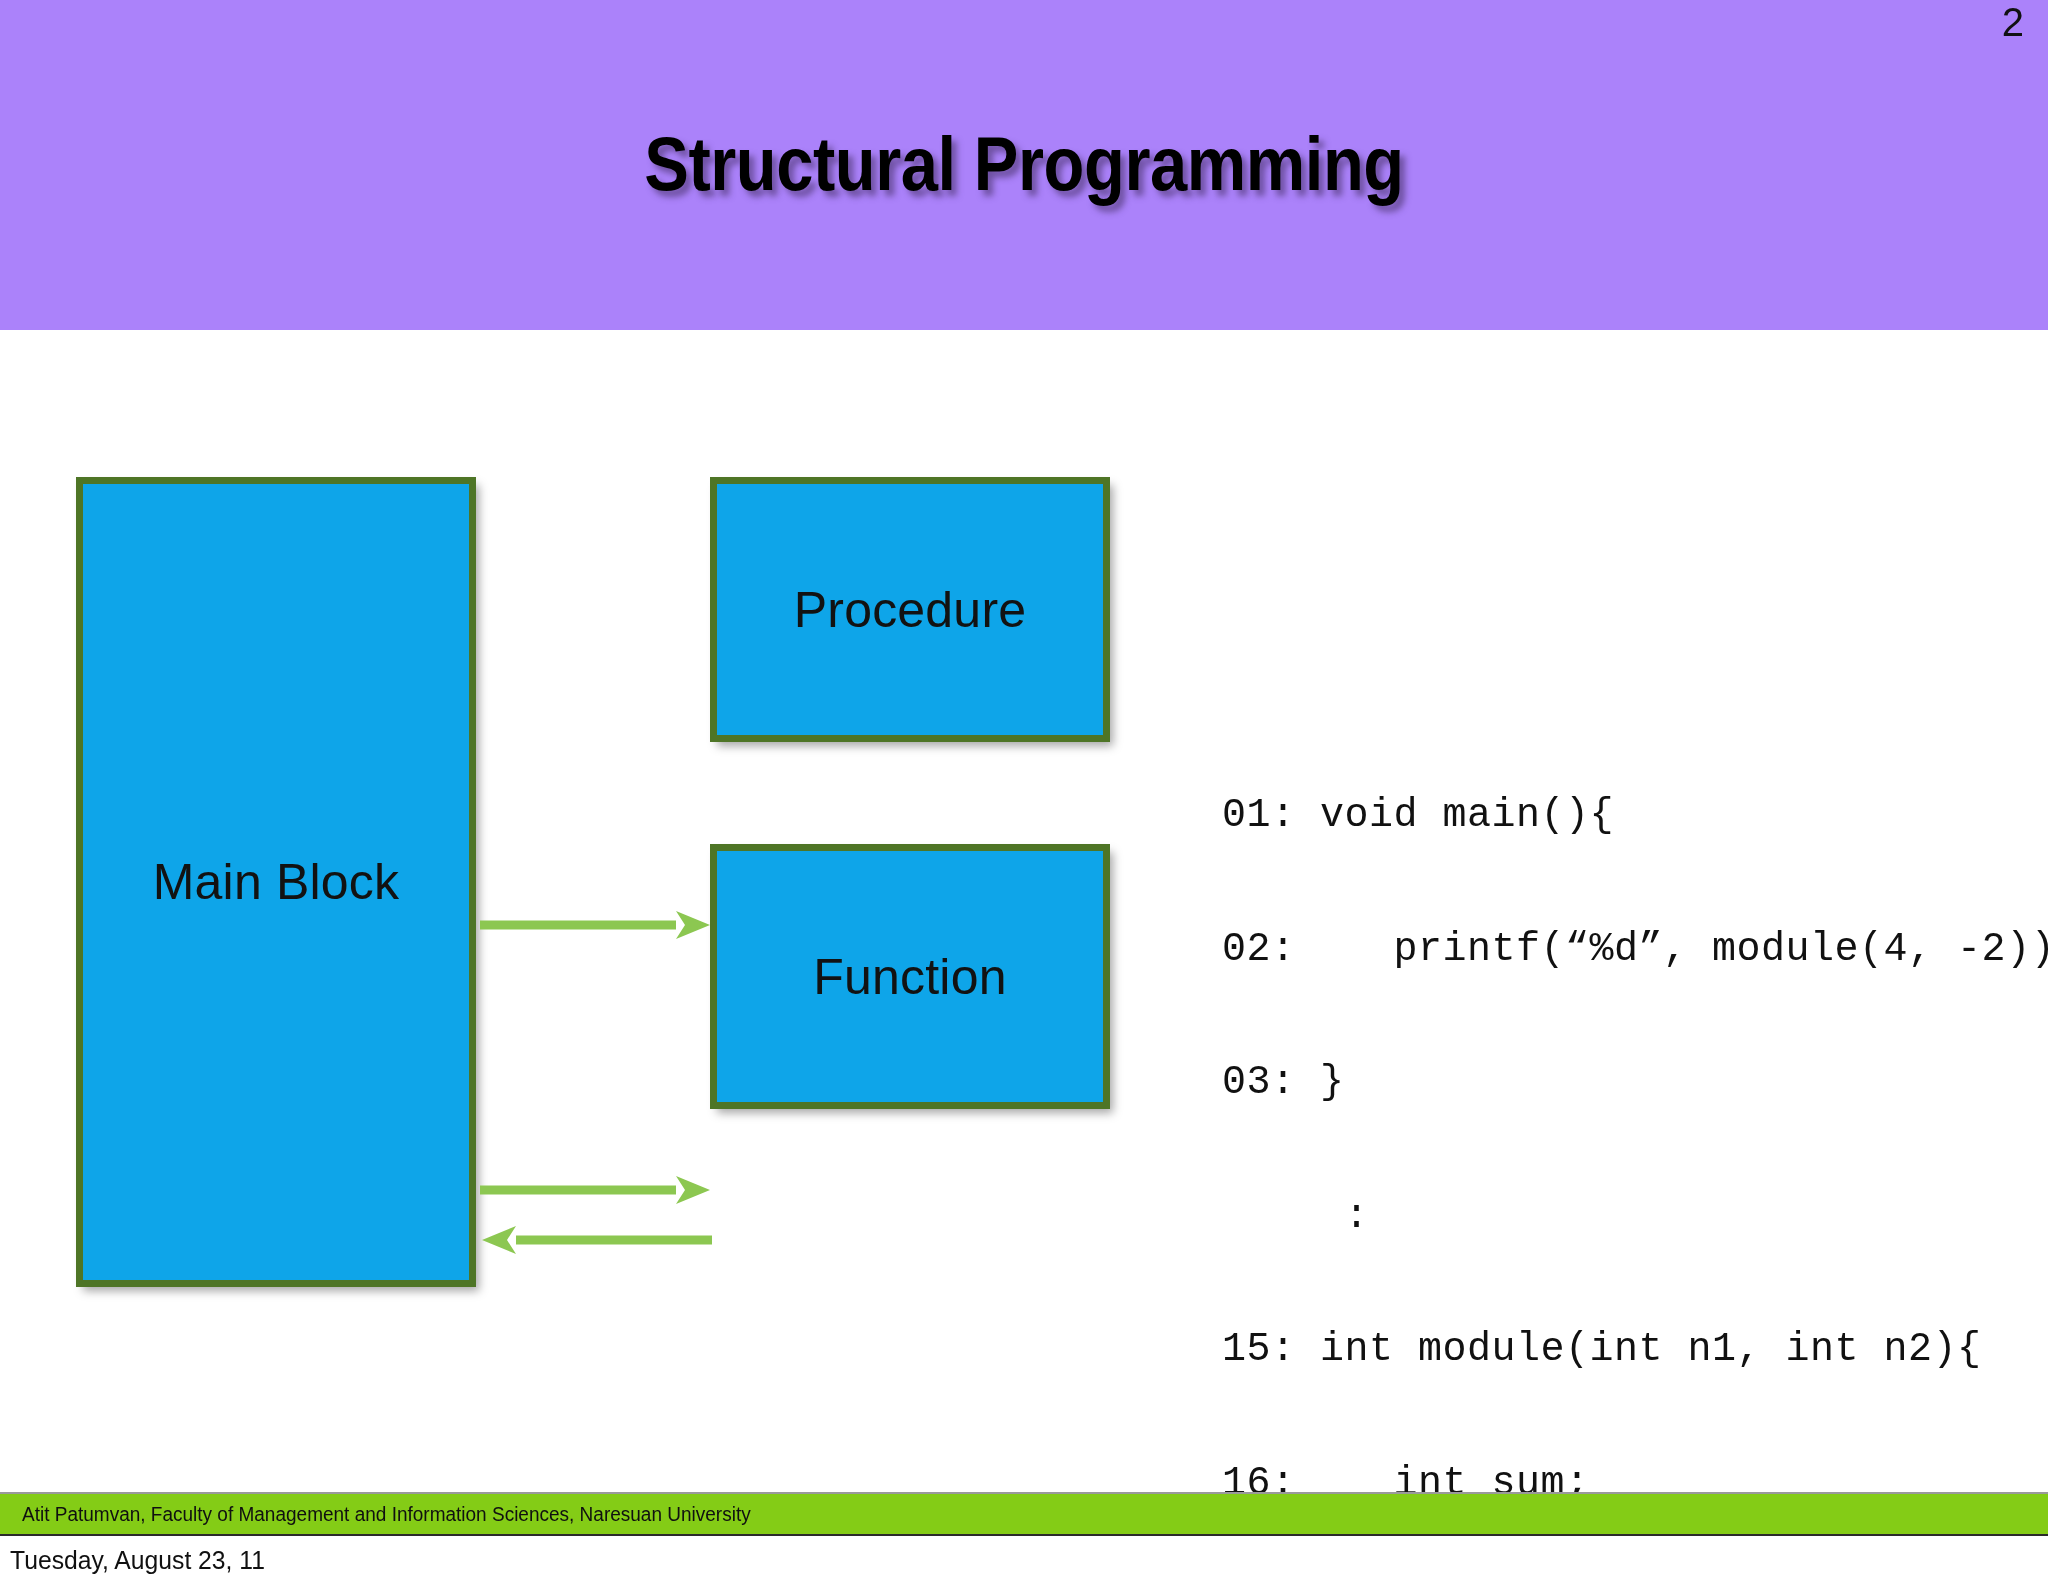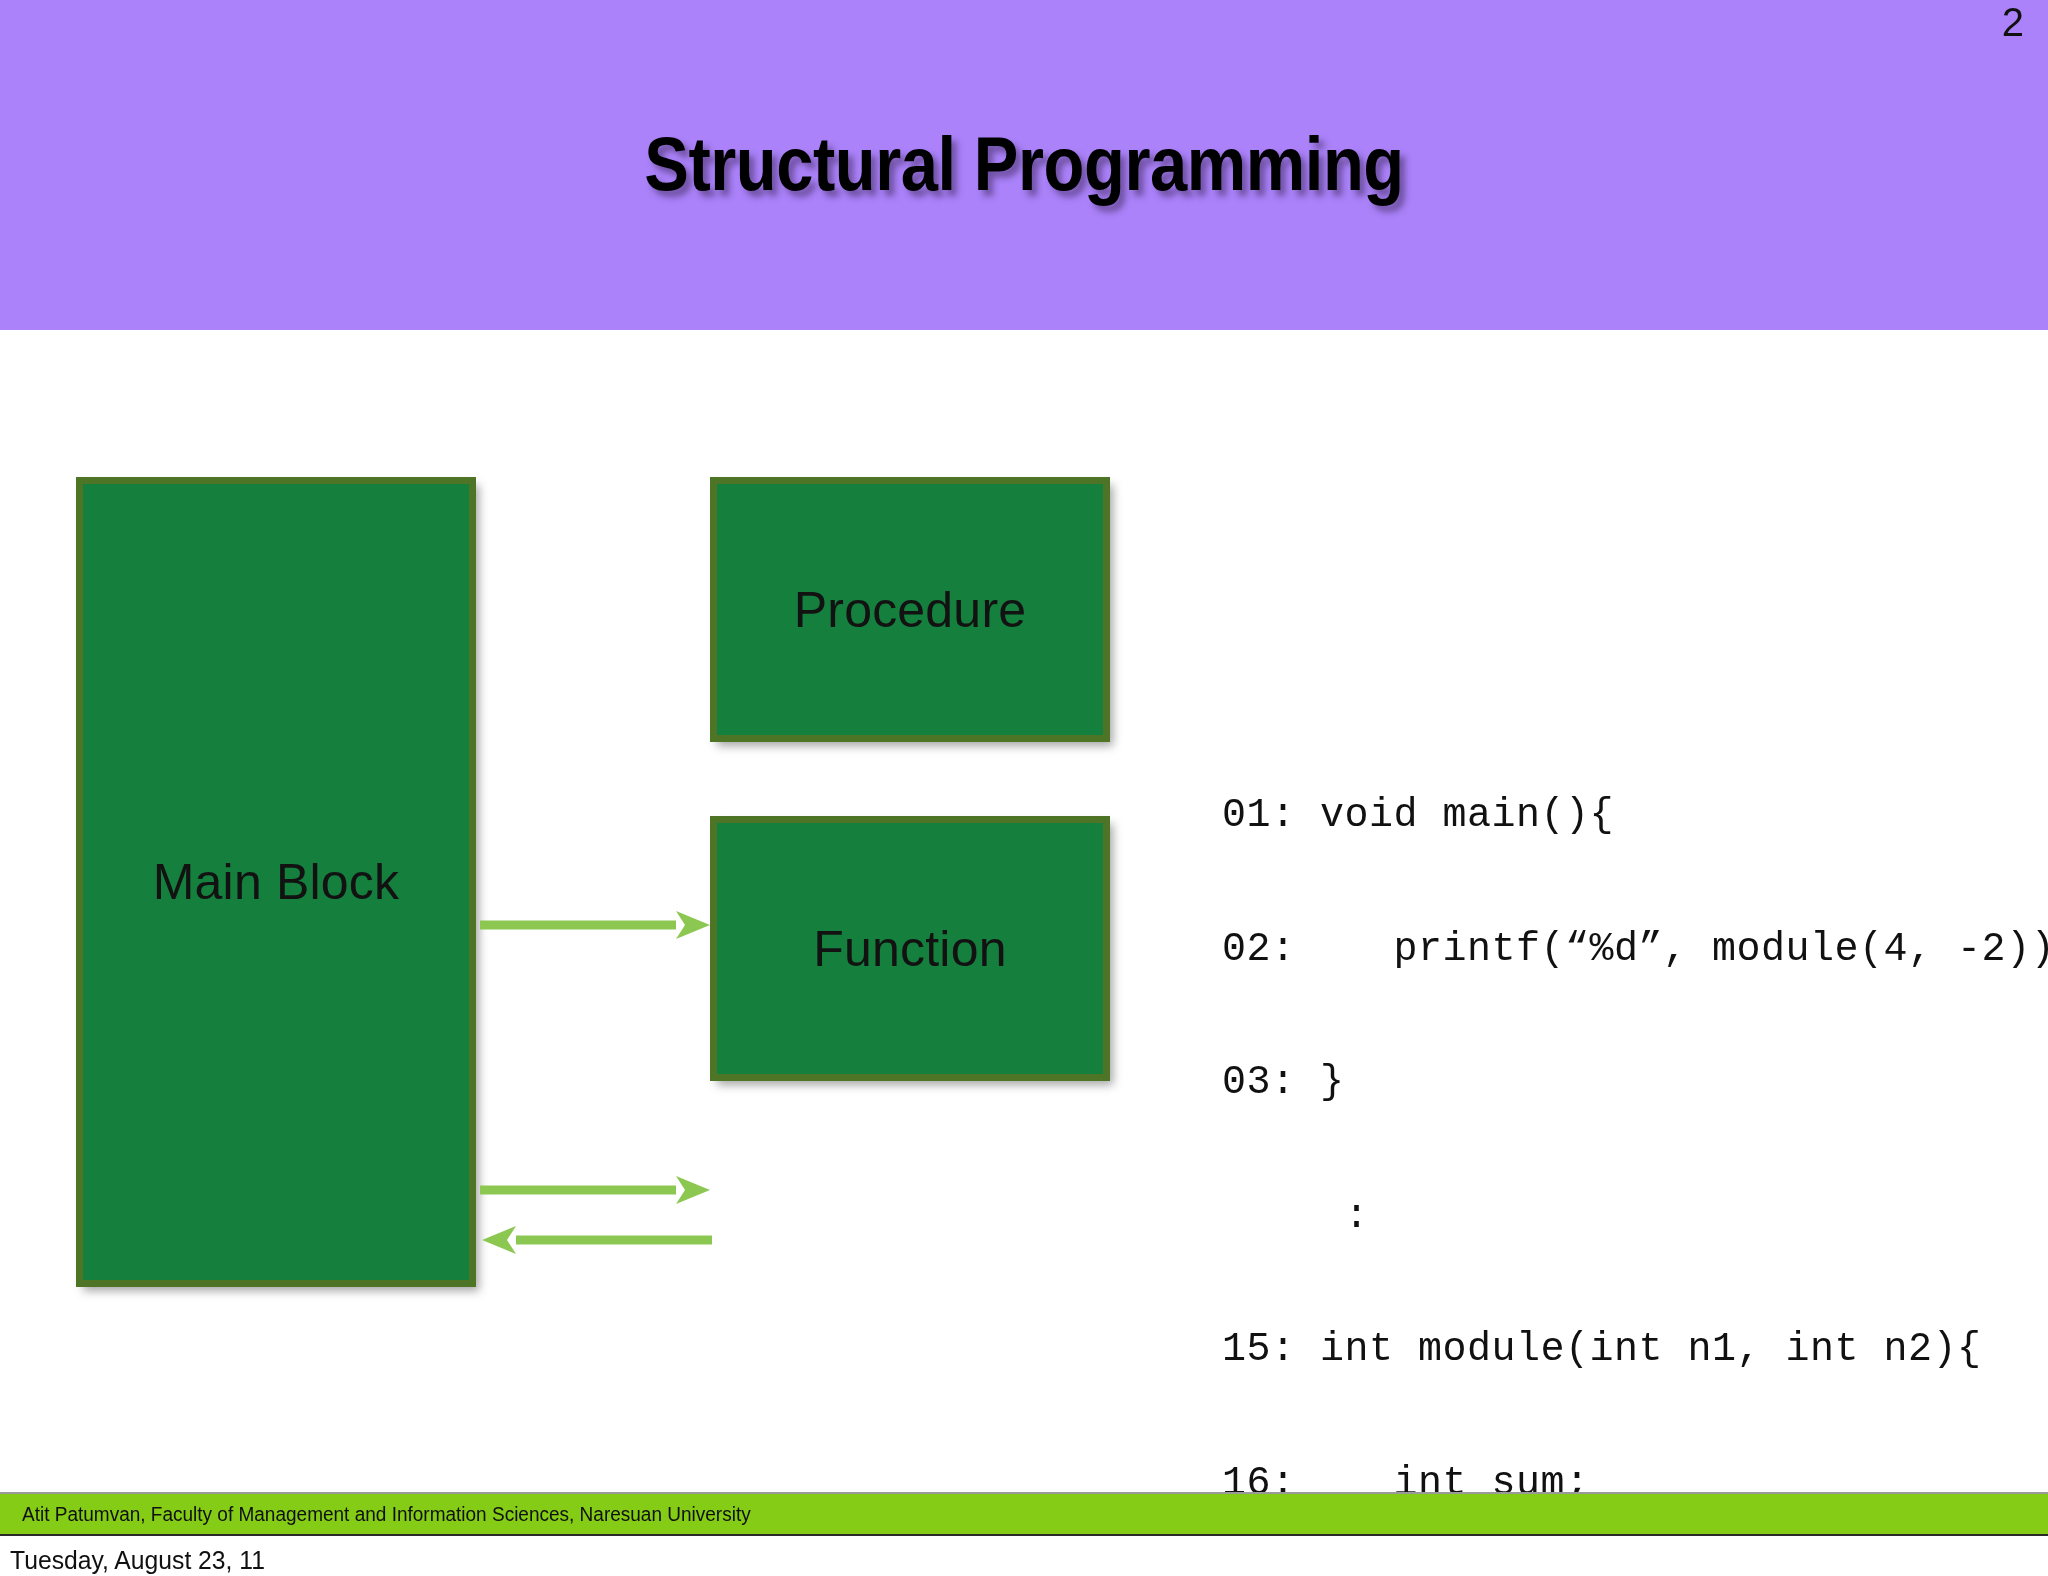--- a/index.html
+++ b/index.html
@@ -59,21 +59,21 @@
     position: absolute;
     left: 0;
     top: 330px;
     width: 2048px;
     height: 1162px;
     background: #ffffff;
   }
 
   .flow-box {
     position: absolute;
-    background: #15803d;
+    background: #0ea5e9;
     border: 7px solid #4e7526;
     box-sizing: border-box;
     box-shadow: 5px 6px 9px -2px rgba(0,0,0,0.35);
     display: flex;
     align-items: center;
     justify-content: center;
   }
   .flow-box .box-label {
     font-family: "Liberation Sans", sans-serif;
     font-size: 50px;
@@ -90,21 +90,21 @@
     text-align: center;
   }
   #box-procedure {
     left: 710px;
     top: 147px;
     width: 400px;
     height: 265px;
   }
   #box-function {
     left: 710px;
-    top: 486px;
+    top: 514px;
     width: 400px;
     height: 265px;
   }
 
   .arrow-svg {
     position: absolute;
     overflow: visible;
   }
   #arrow-main-to-procedure { left: 480px; top: 578px; }
   #arrow-main-to-function  { left: 480px; top: 843px; }

